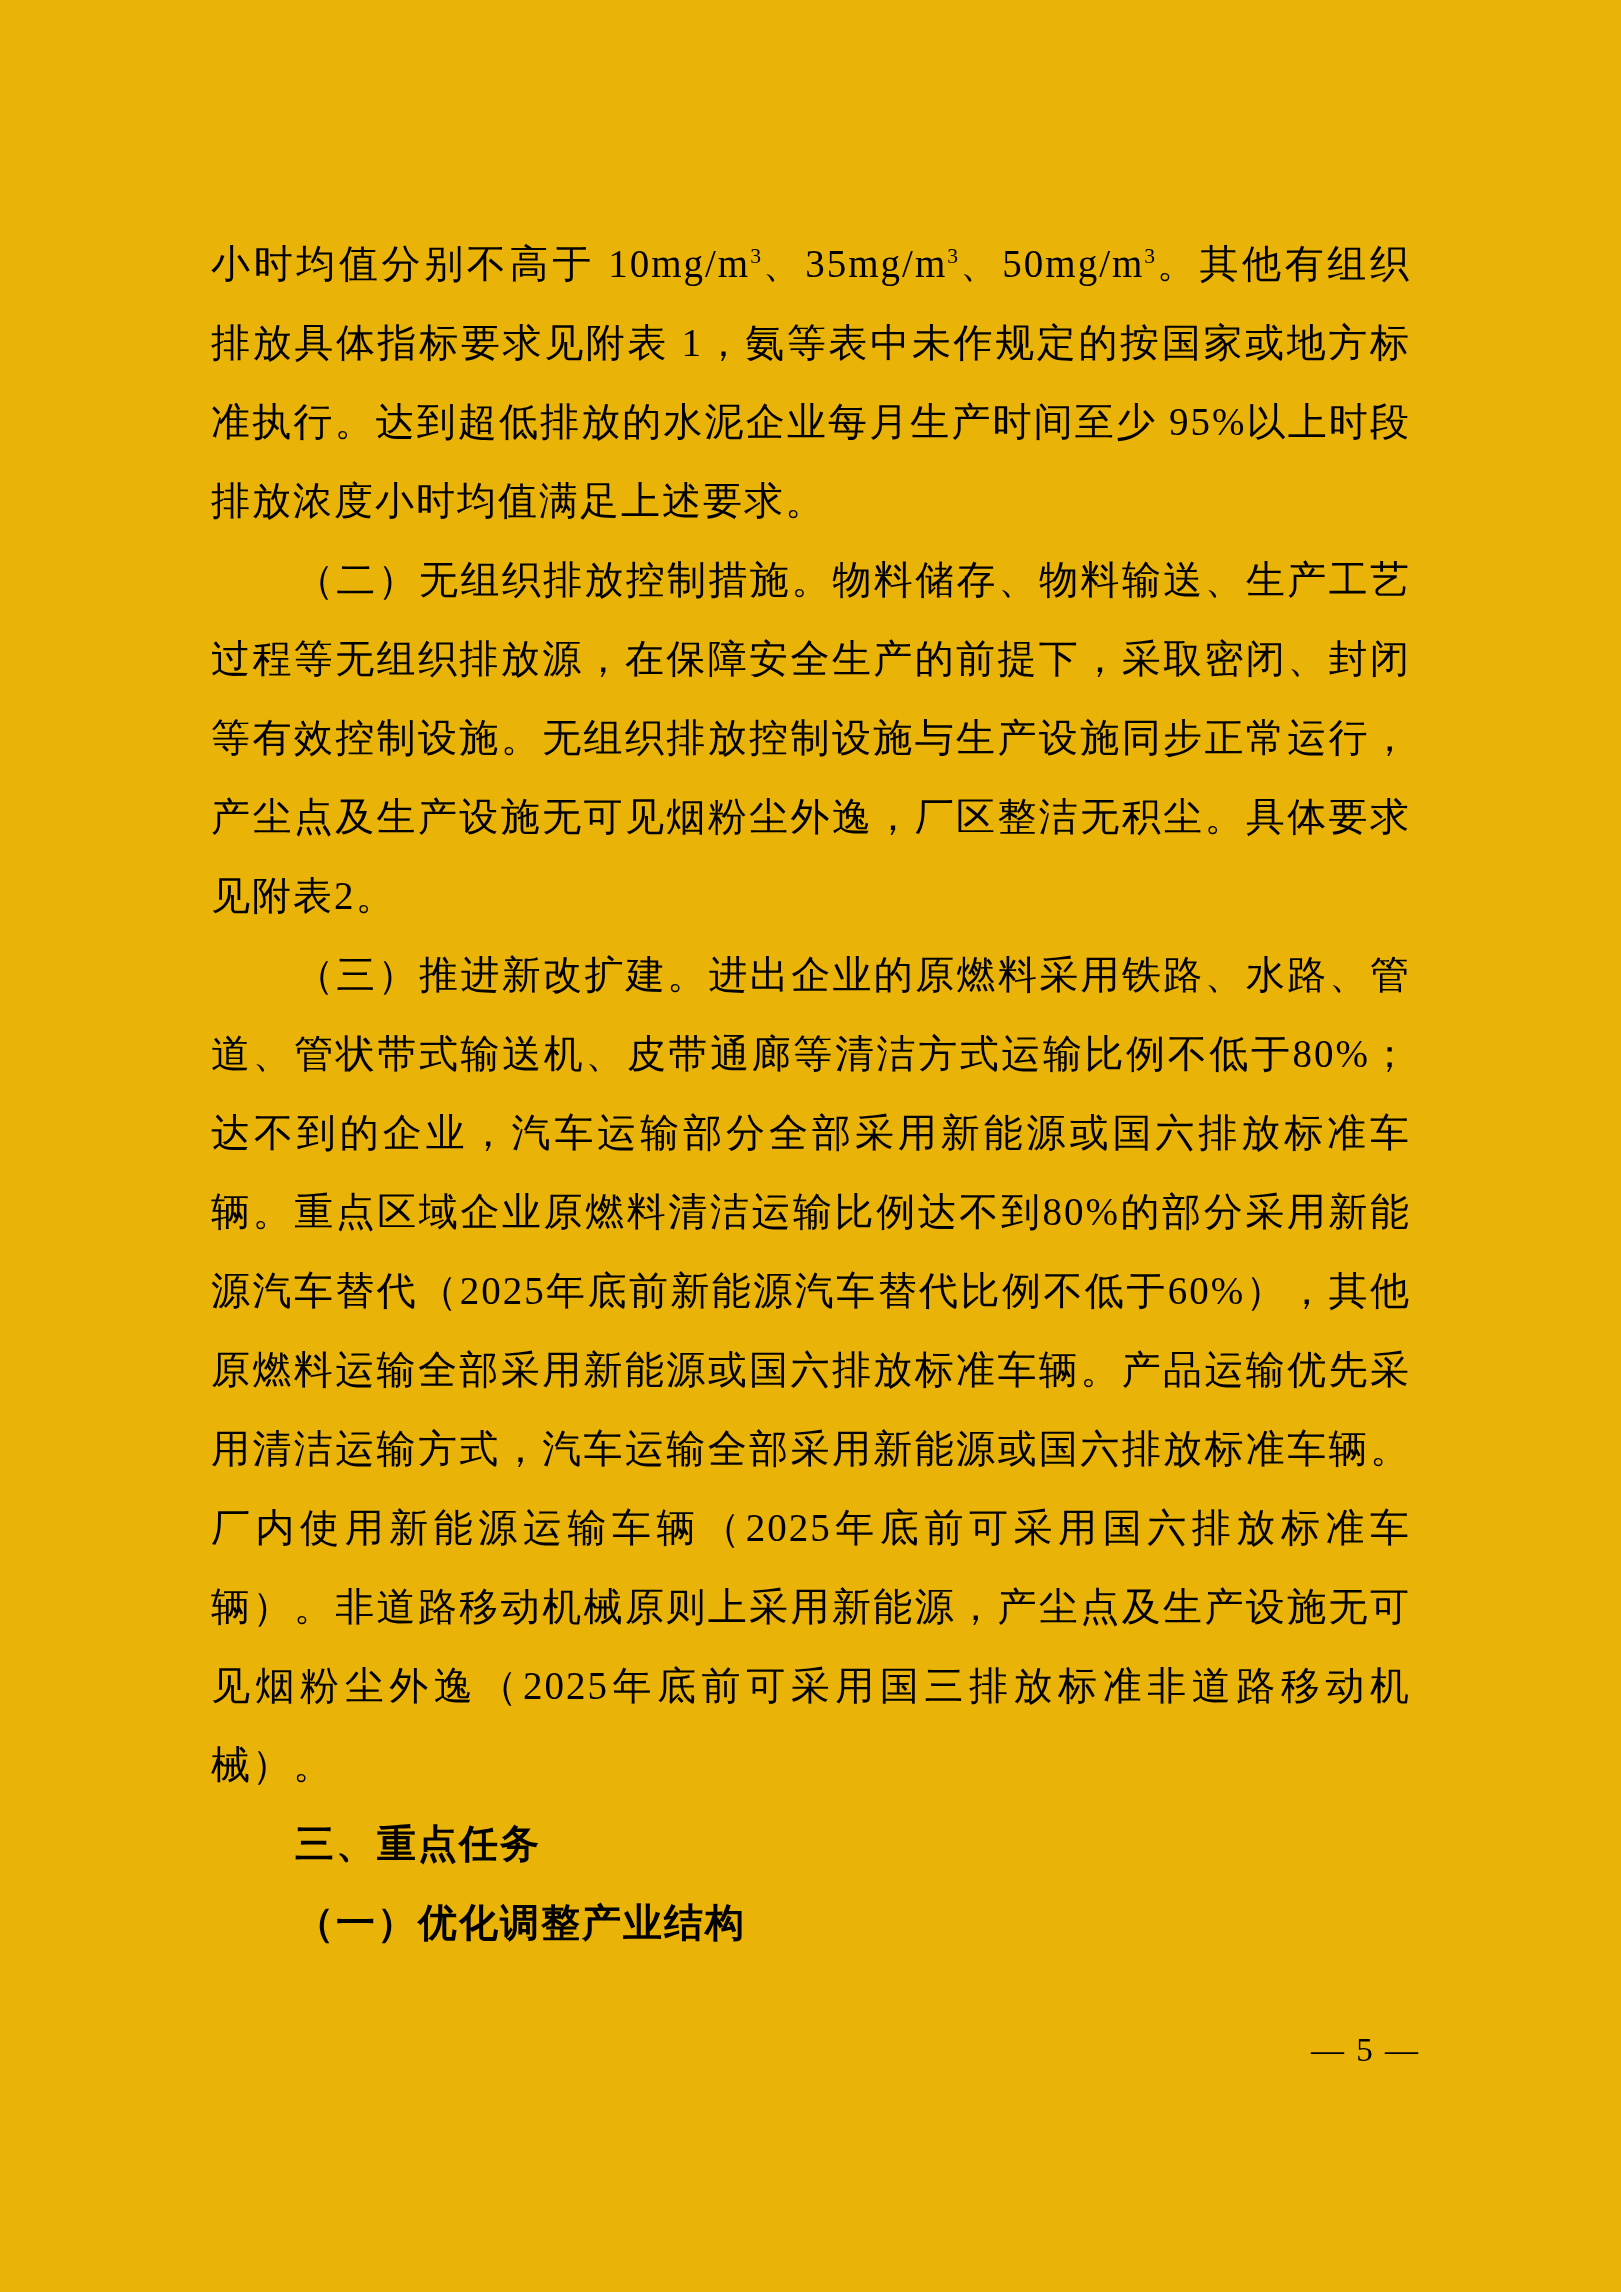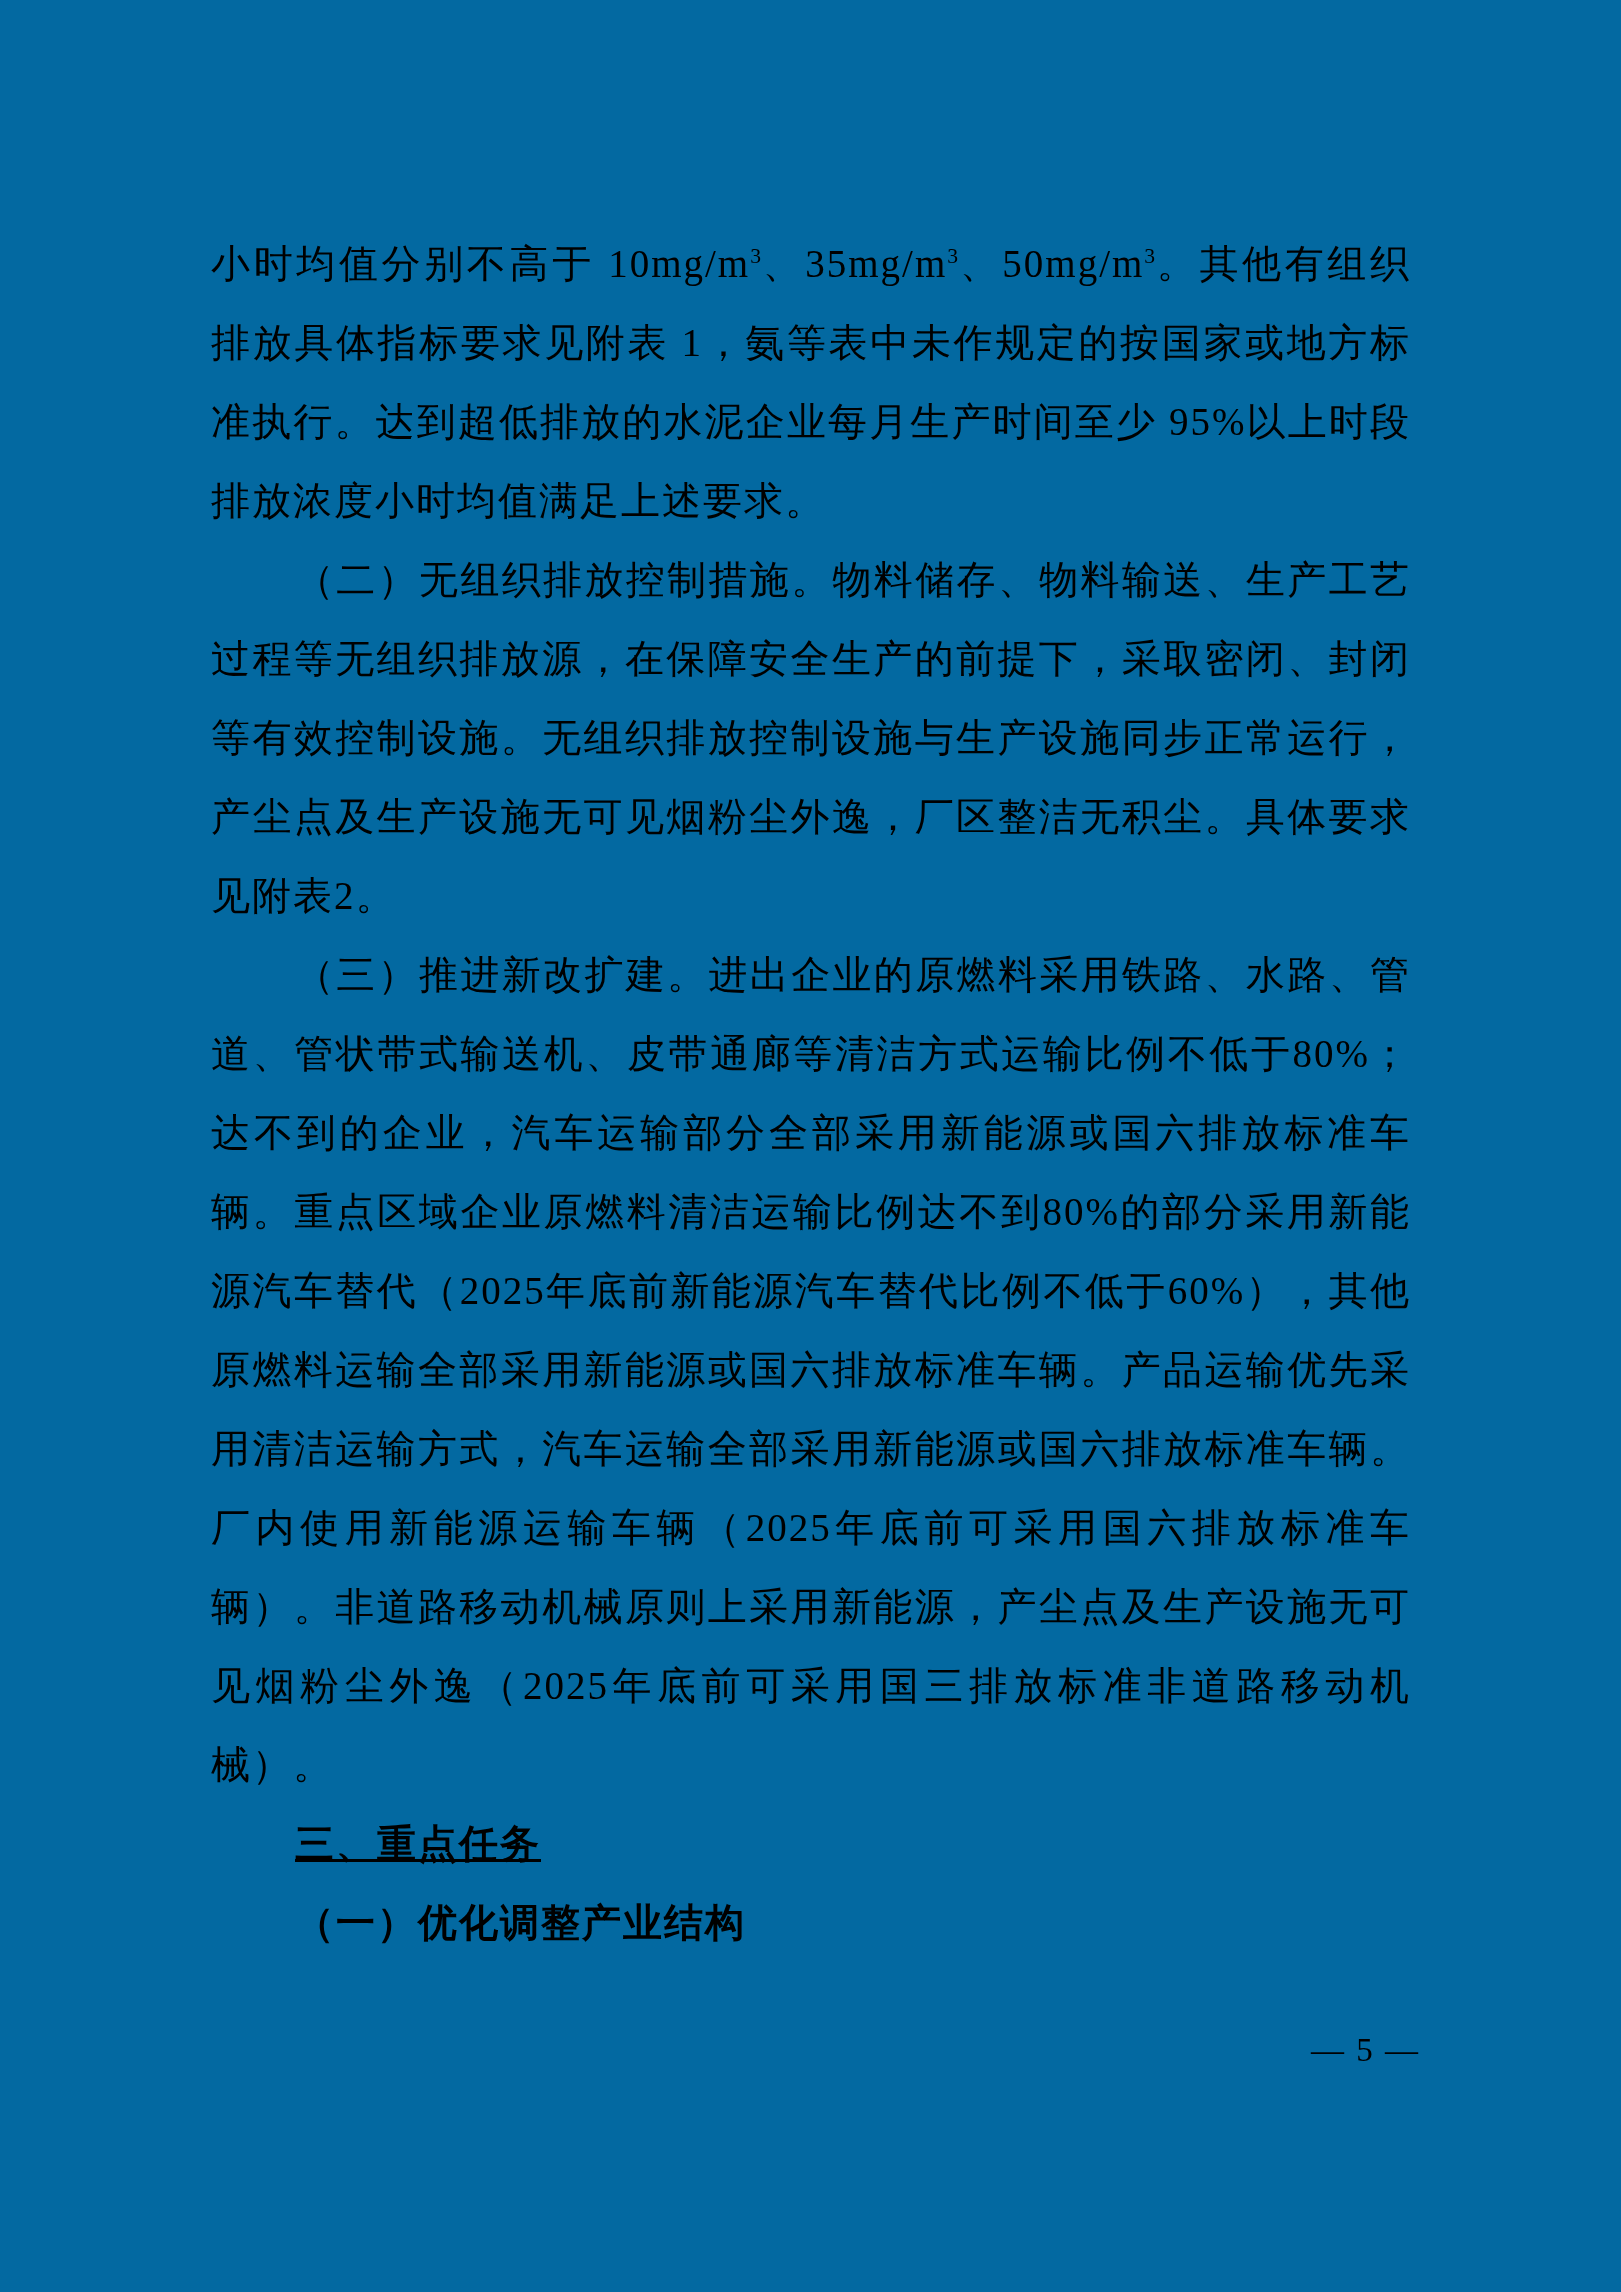--- a/index.html
+++ b/index.html
@@ -4,21 +4,21 @@
 <style>
   html, body {
     margin: 0;
     padding: 0;
     background: #e8e8e8;
   }
   .page {
     position: relative;
     width: 1621px;
     height: 2293px;
-    background: #0369a1;
+    background: #eab308;
     color: #000000;
     font-family: "Liberation Serif", serif;
     overflow: hidden;
   }
   .doc-body {
     position: absolute;
     left: 211px;
     top: 224px;
     width: 1200px;
     font-size: 39px;
@@ -33,21 +33,20 @@
   .para.indent {
     text-indent: 84px;
   }
   .bold {
     font-weight: normal;
   }
   .heading-hei,
   .heading-hei .bold {
     font-family: "Liberation Sans", "DejaVu Sans", sans-serif;
     font-weight: bold;
-    text-decoration: underline;
   }
   .heading-kai,
   .heading-kai .bold {
     font-weight: bold;
   }
   sup {
     font-size: 21.6px;
     line-height: 0;
     vertical-align: super;
     letter-spacing: 0;

